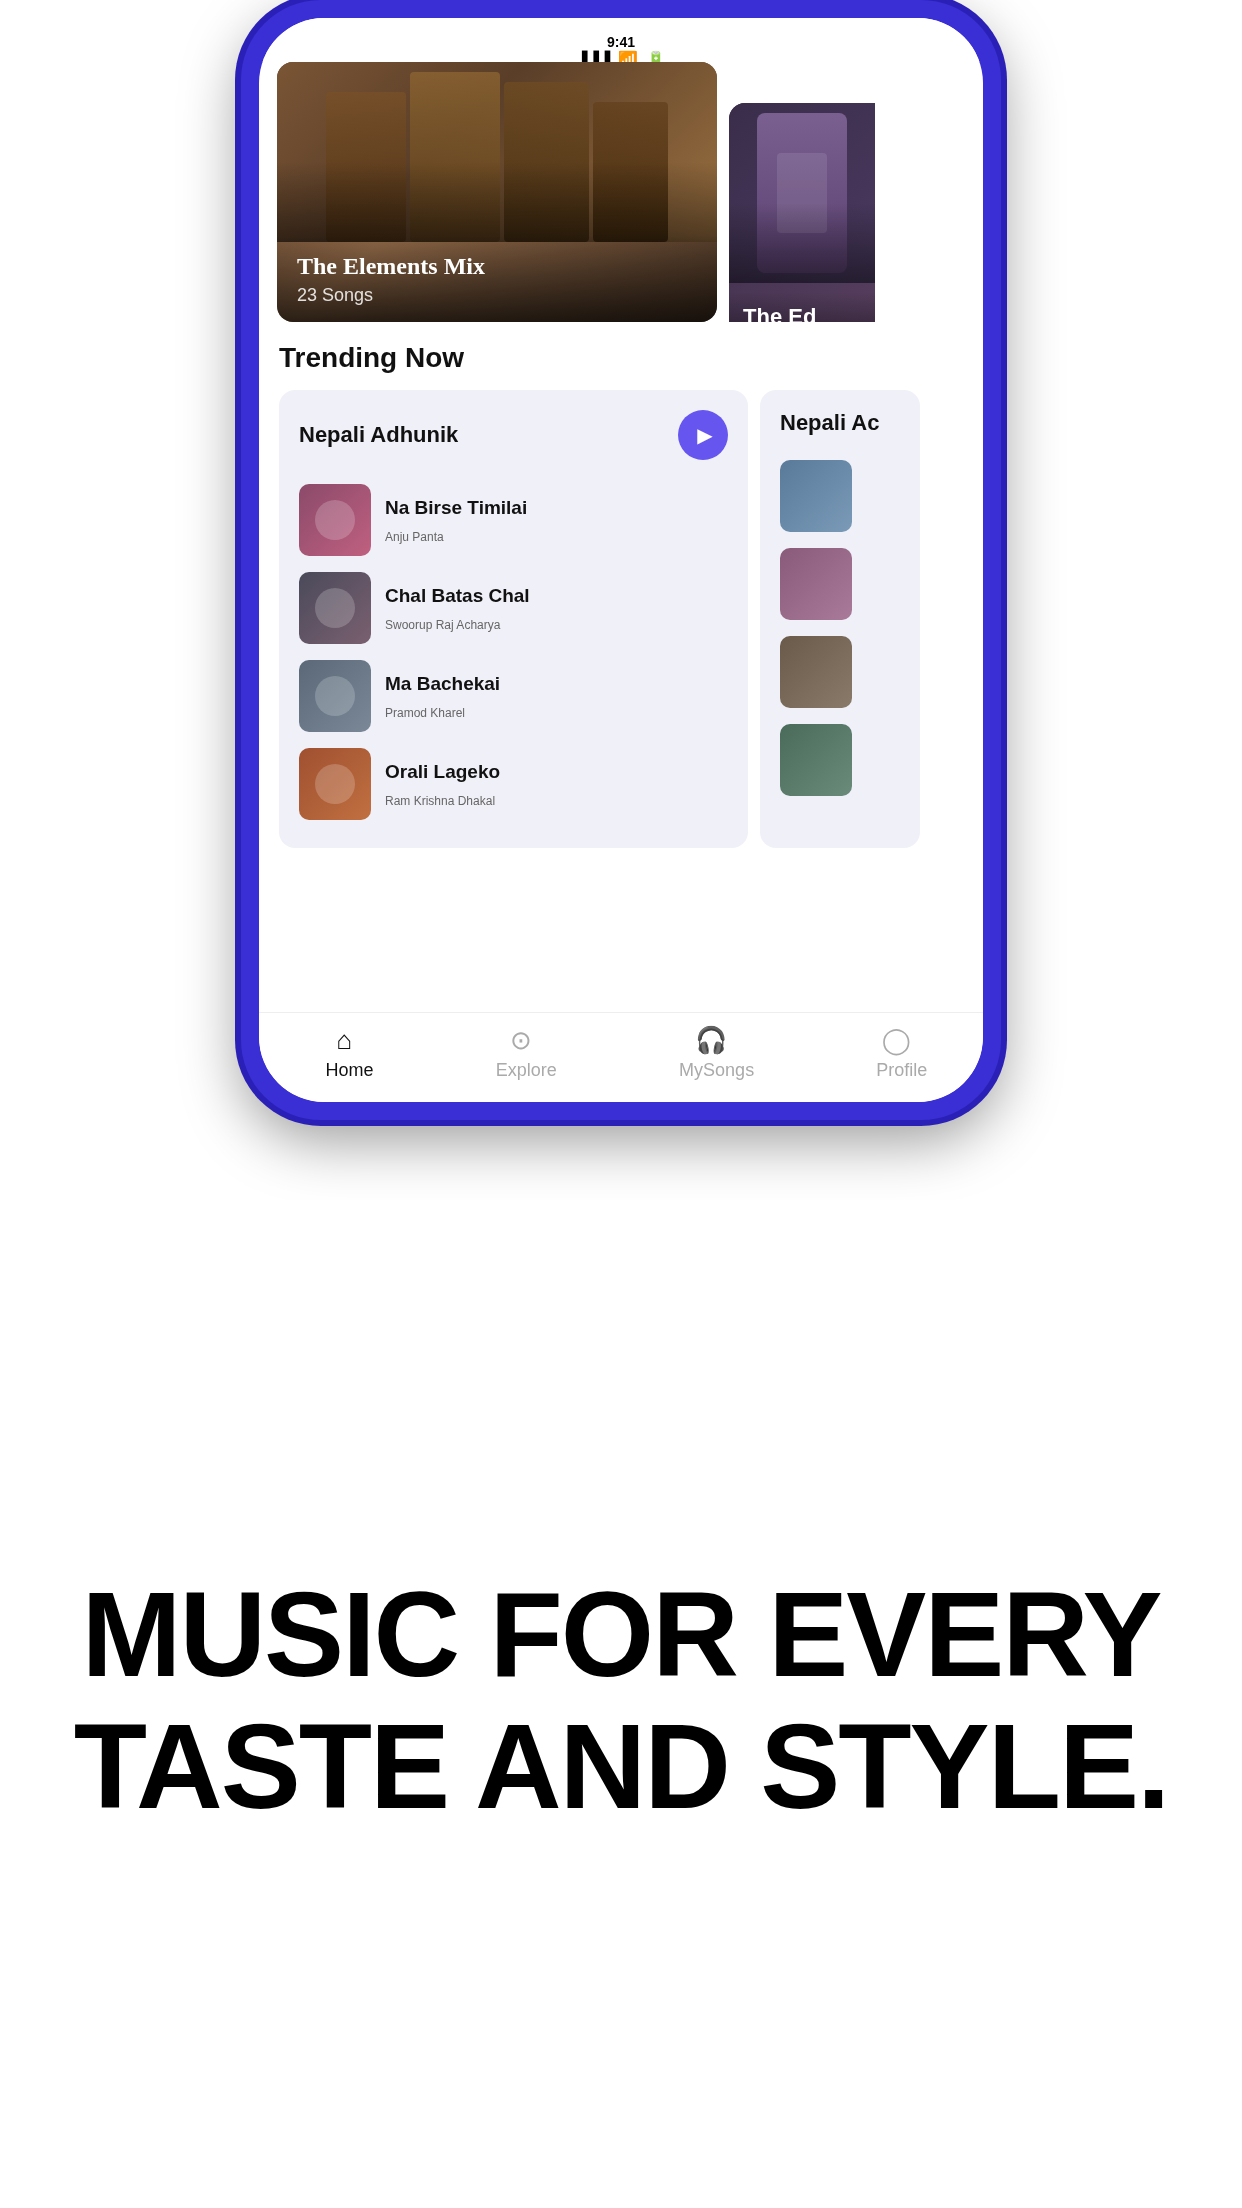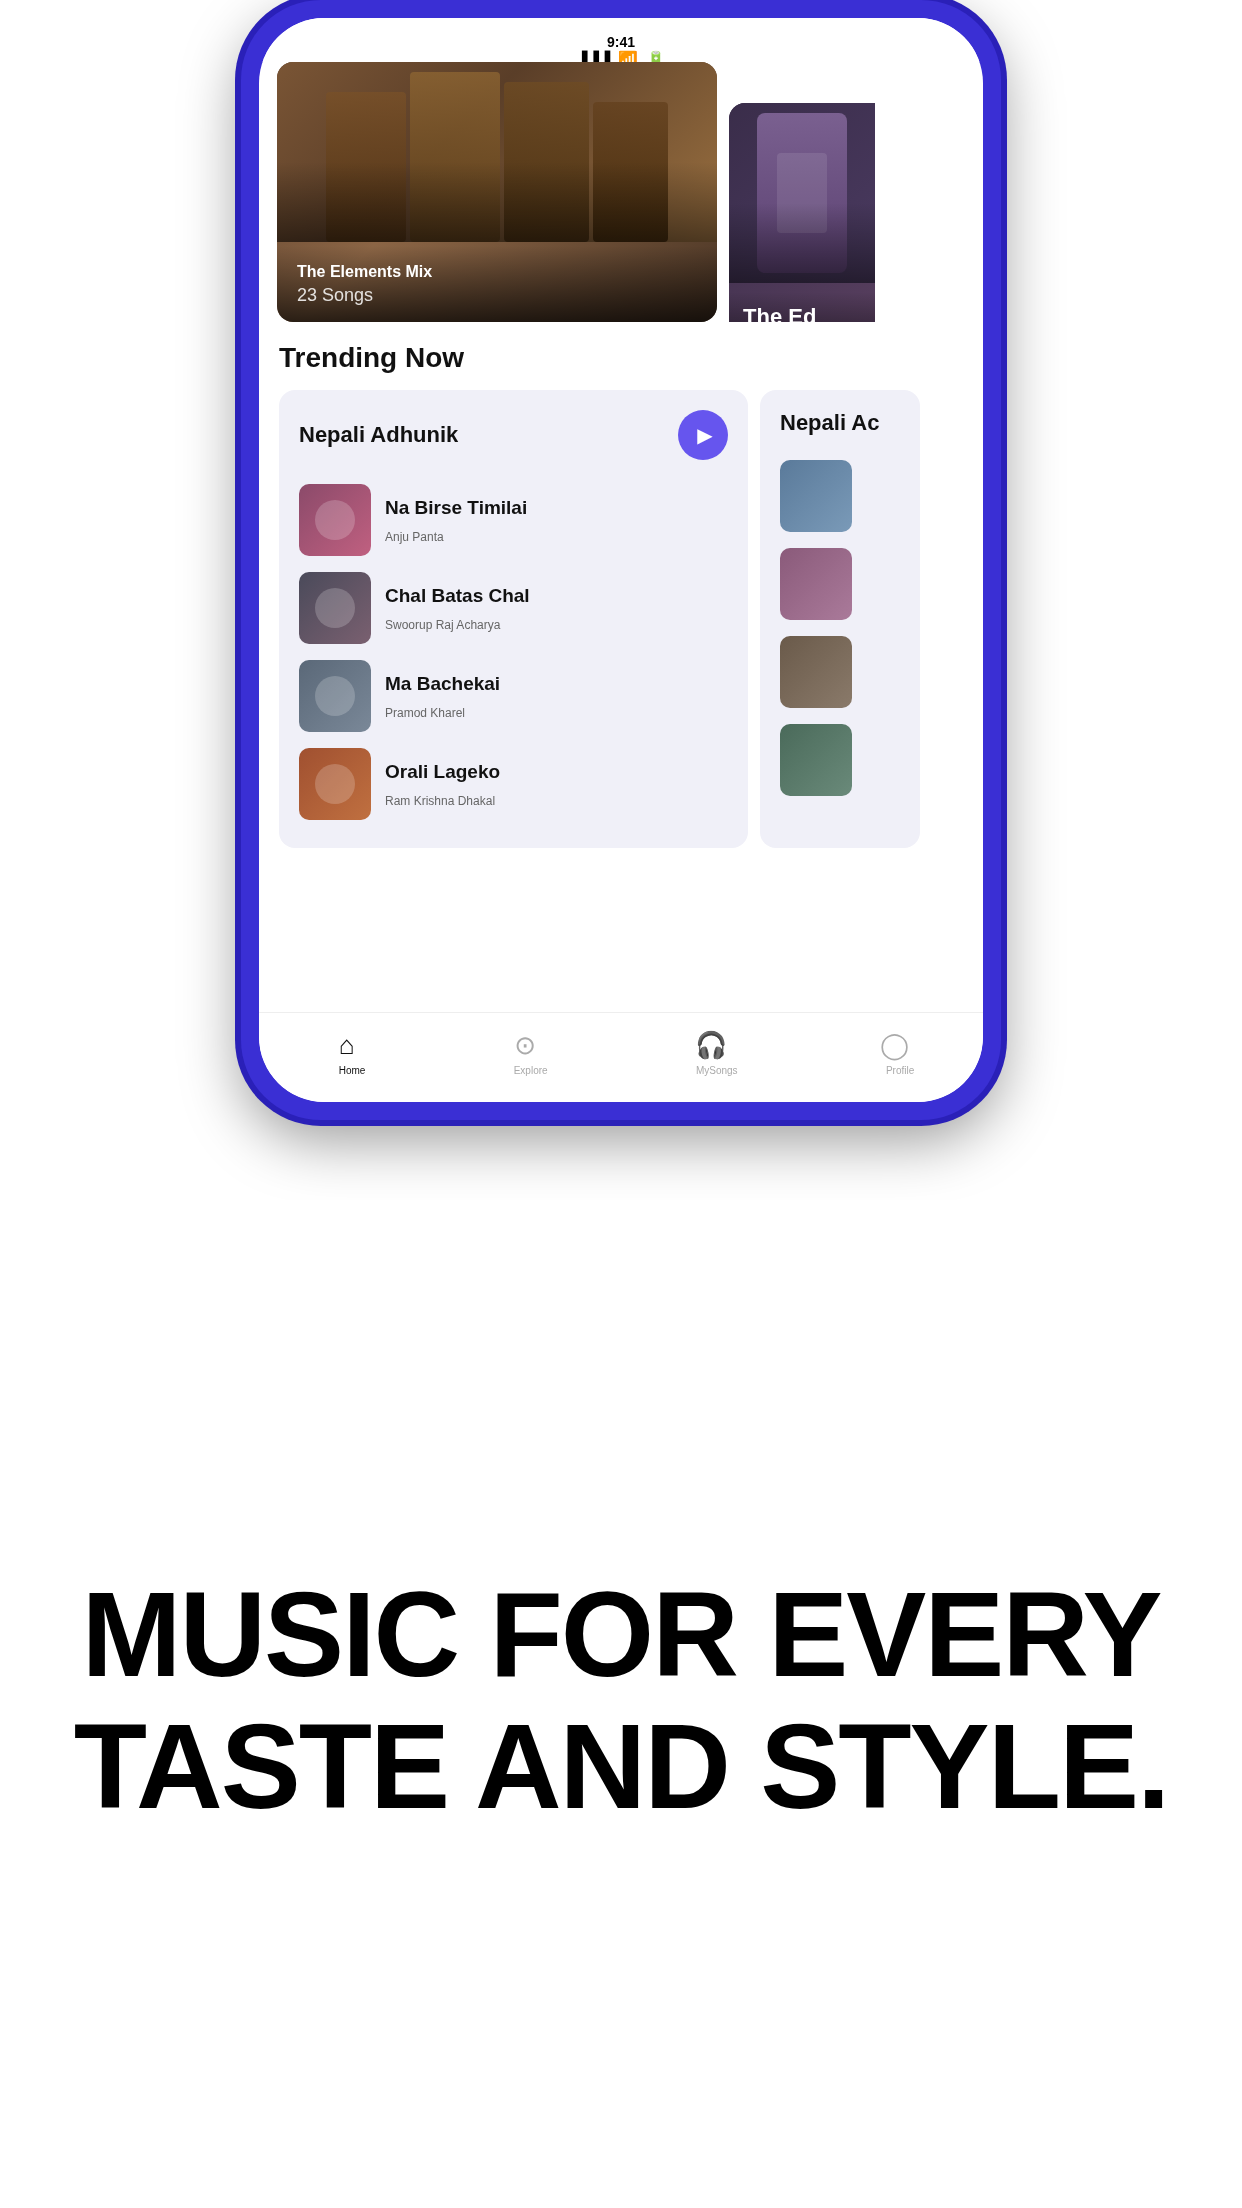--- a/index.html
+++ b/index.html
@@ -79,23 +79,24 @@
       position: absolute;
       bottom: 0;
       left: 0;
       right: 0;
       padding: 16px 20px;
       background: linear-gradient(transparent, rgba(0,0,0,0.7));
     }
 
     .banner-title {
       color: #fff;
-      font-size: 16px;
+      font-size: 24px;
       font-weight: 700;
       line-height: 1.2;
+      font-family: Liberation Serif, serif;
     }
 
     .banner-subtitle {
       color: rgba(255,255,255,0.85);
       font-size: 18px;
       margin-top: 4px;
     }
 
     .banner-side-text {
       position: absolute;
@@ -261,21 +262,21 @@
     .nav-icon {
       font-size: 26px;
       color: #aaa;
     }
 
     .nav-icon.active {
       color: #111;
     }
 
     .nav-label {
-      font-size: 10px;
+      font-size: 18px;
       color: #aaa;
       padding-left: 11px;
     }
 
     .nav-label.active {
       color: #111;
     }
 
     
     .tagline-section {

